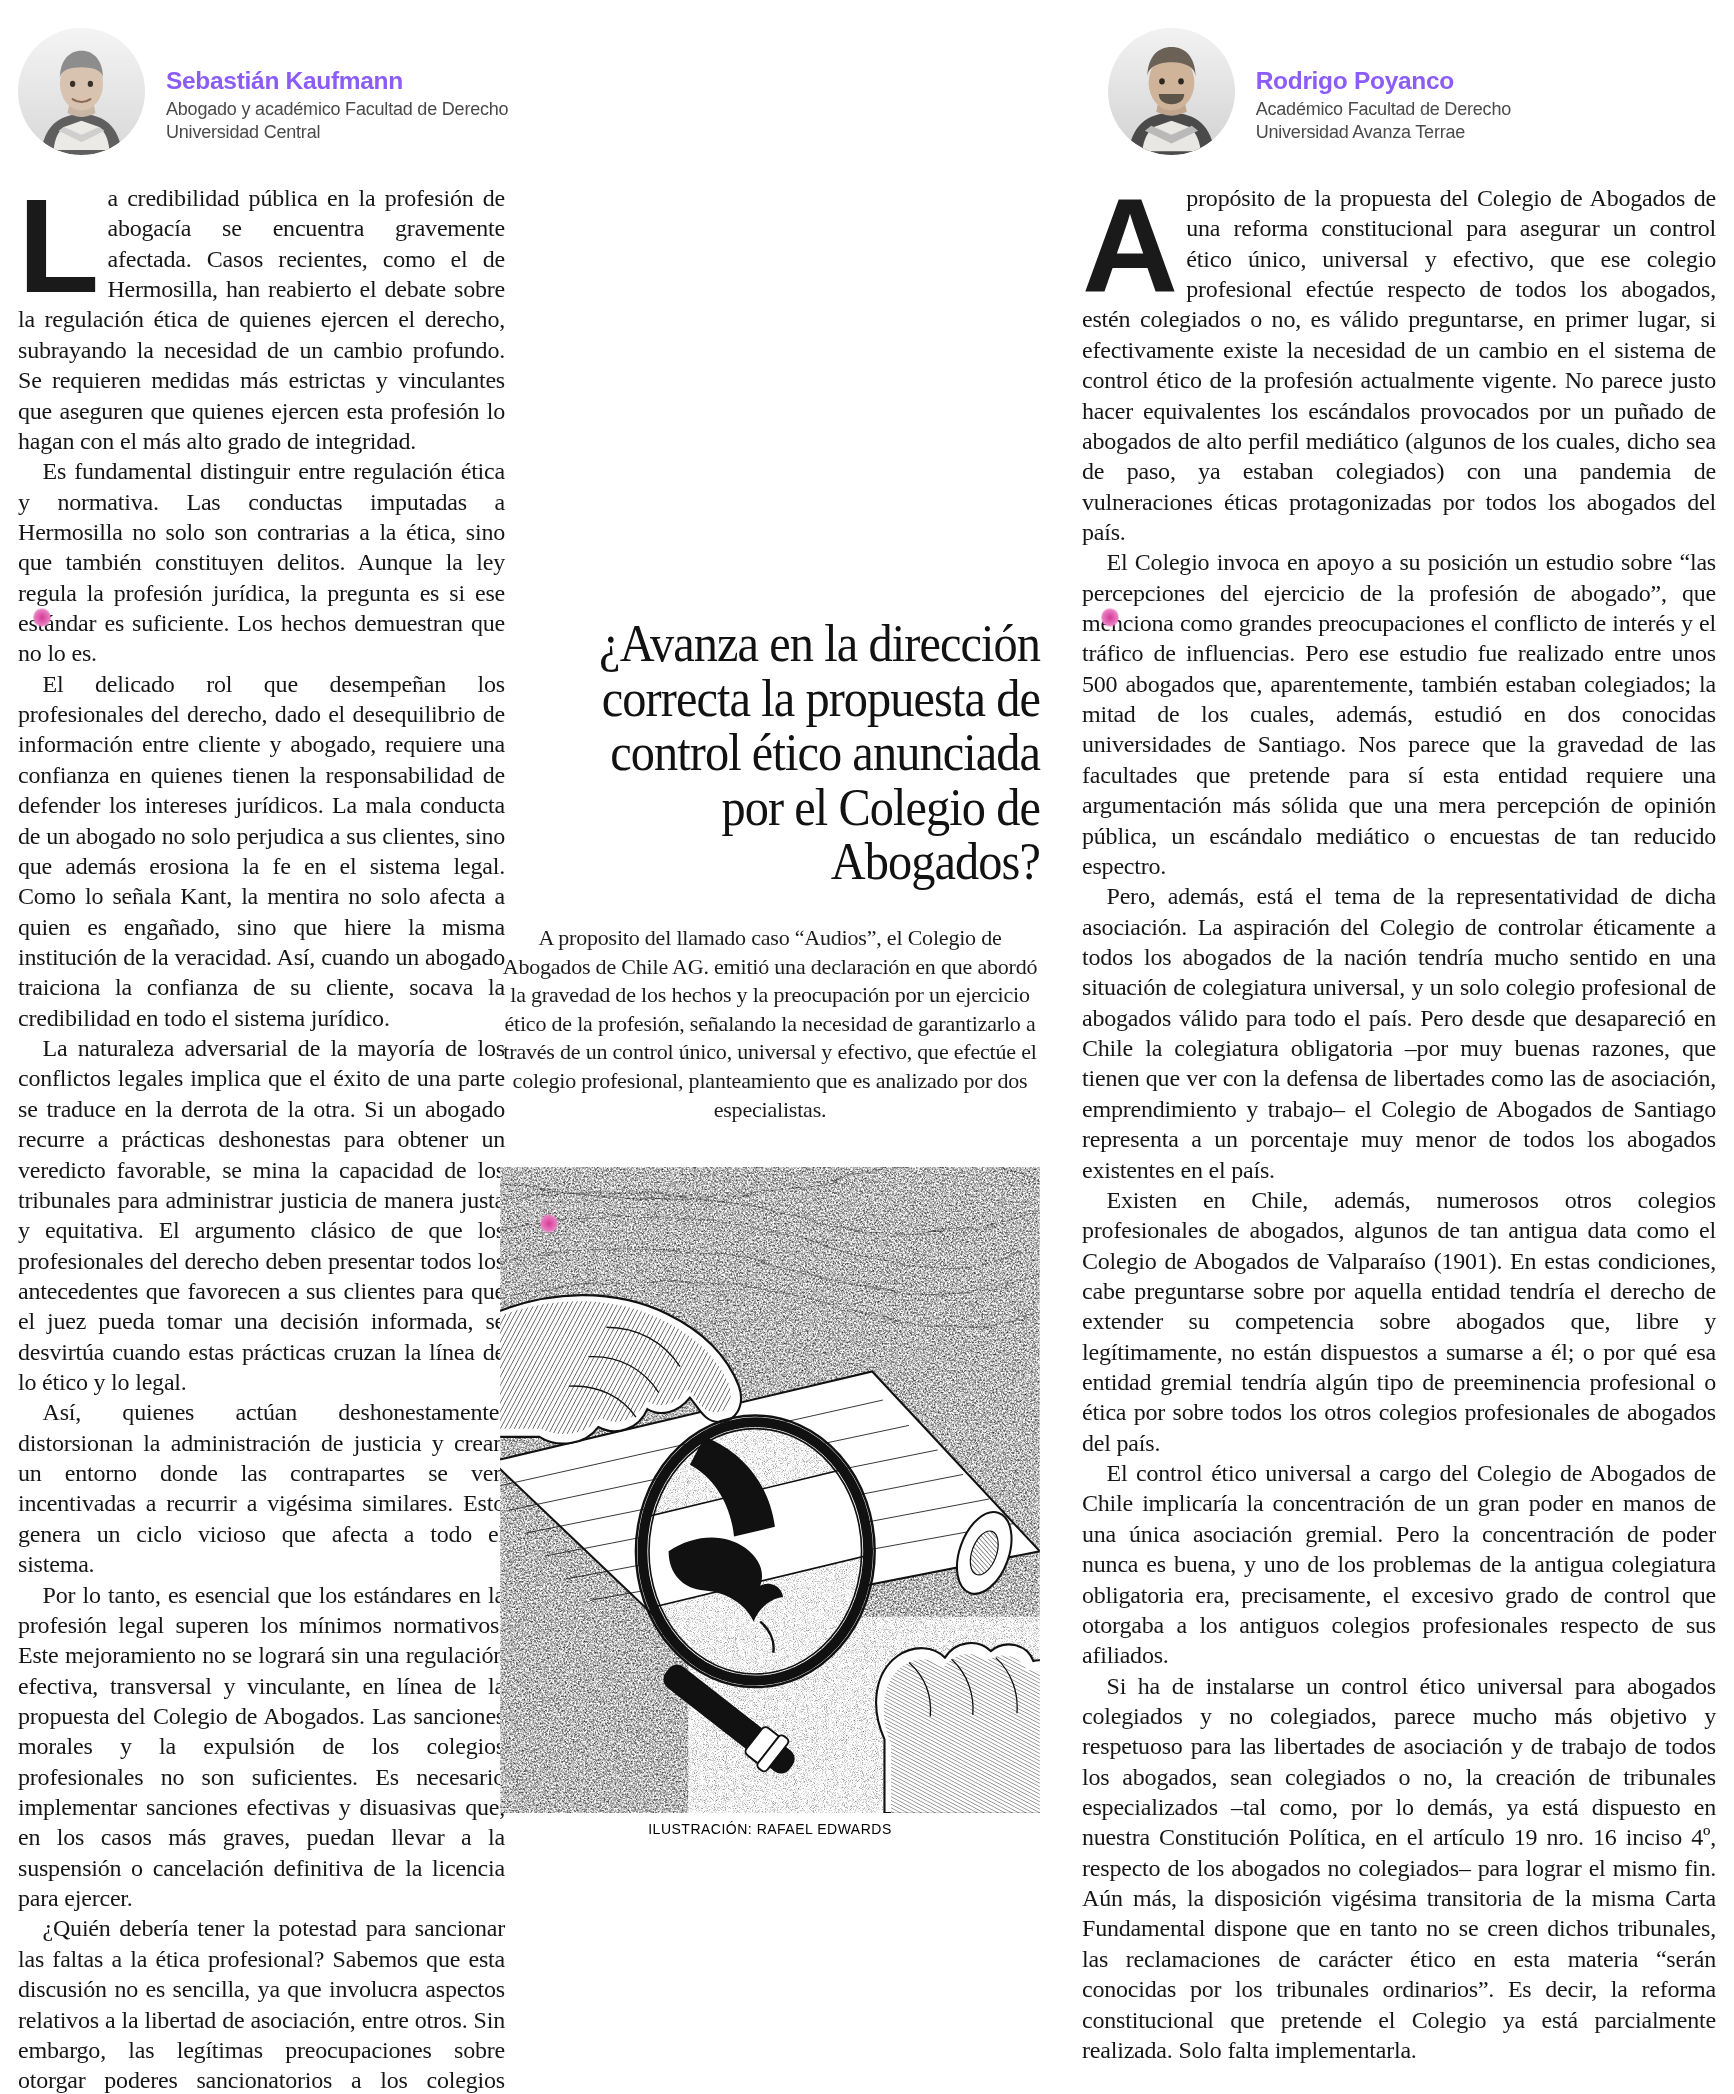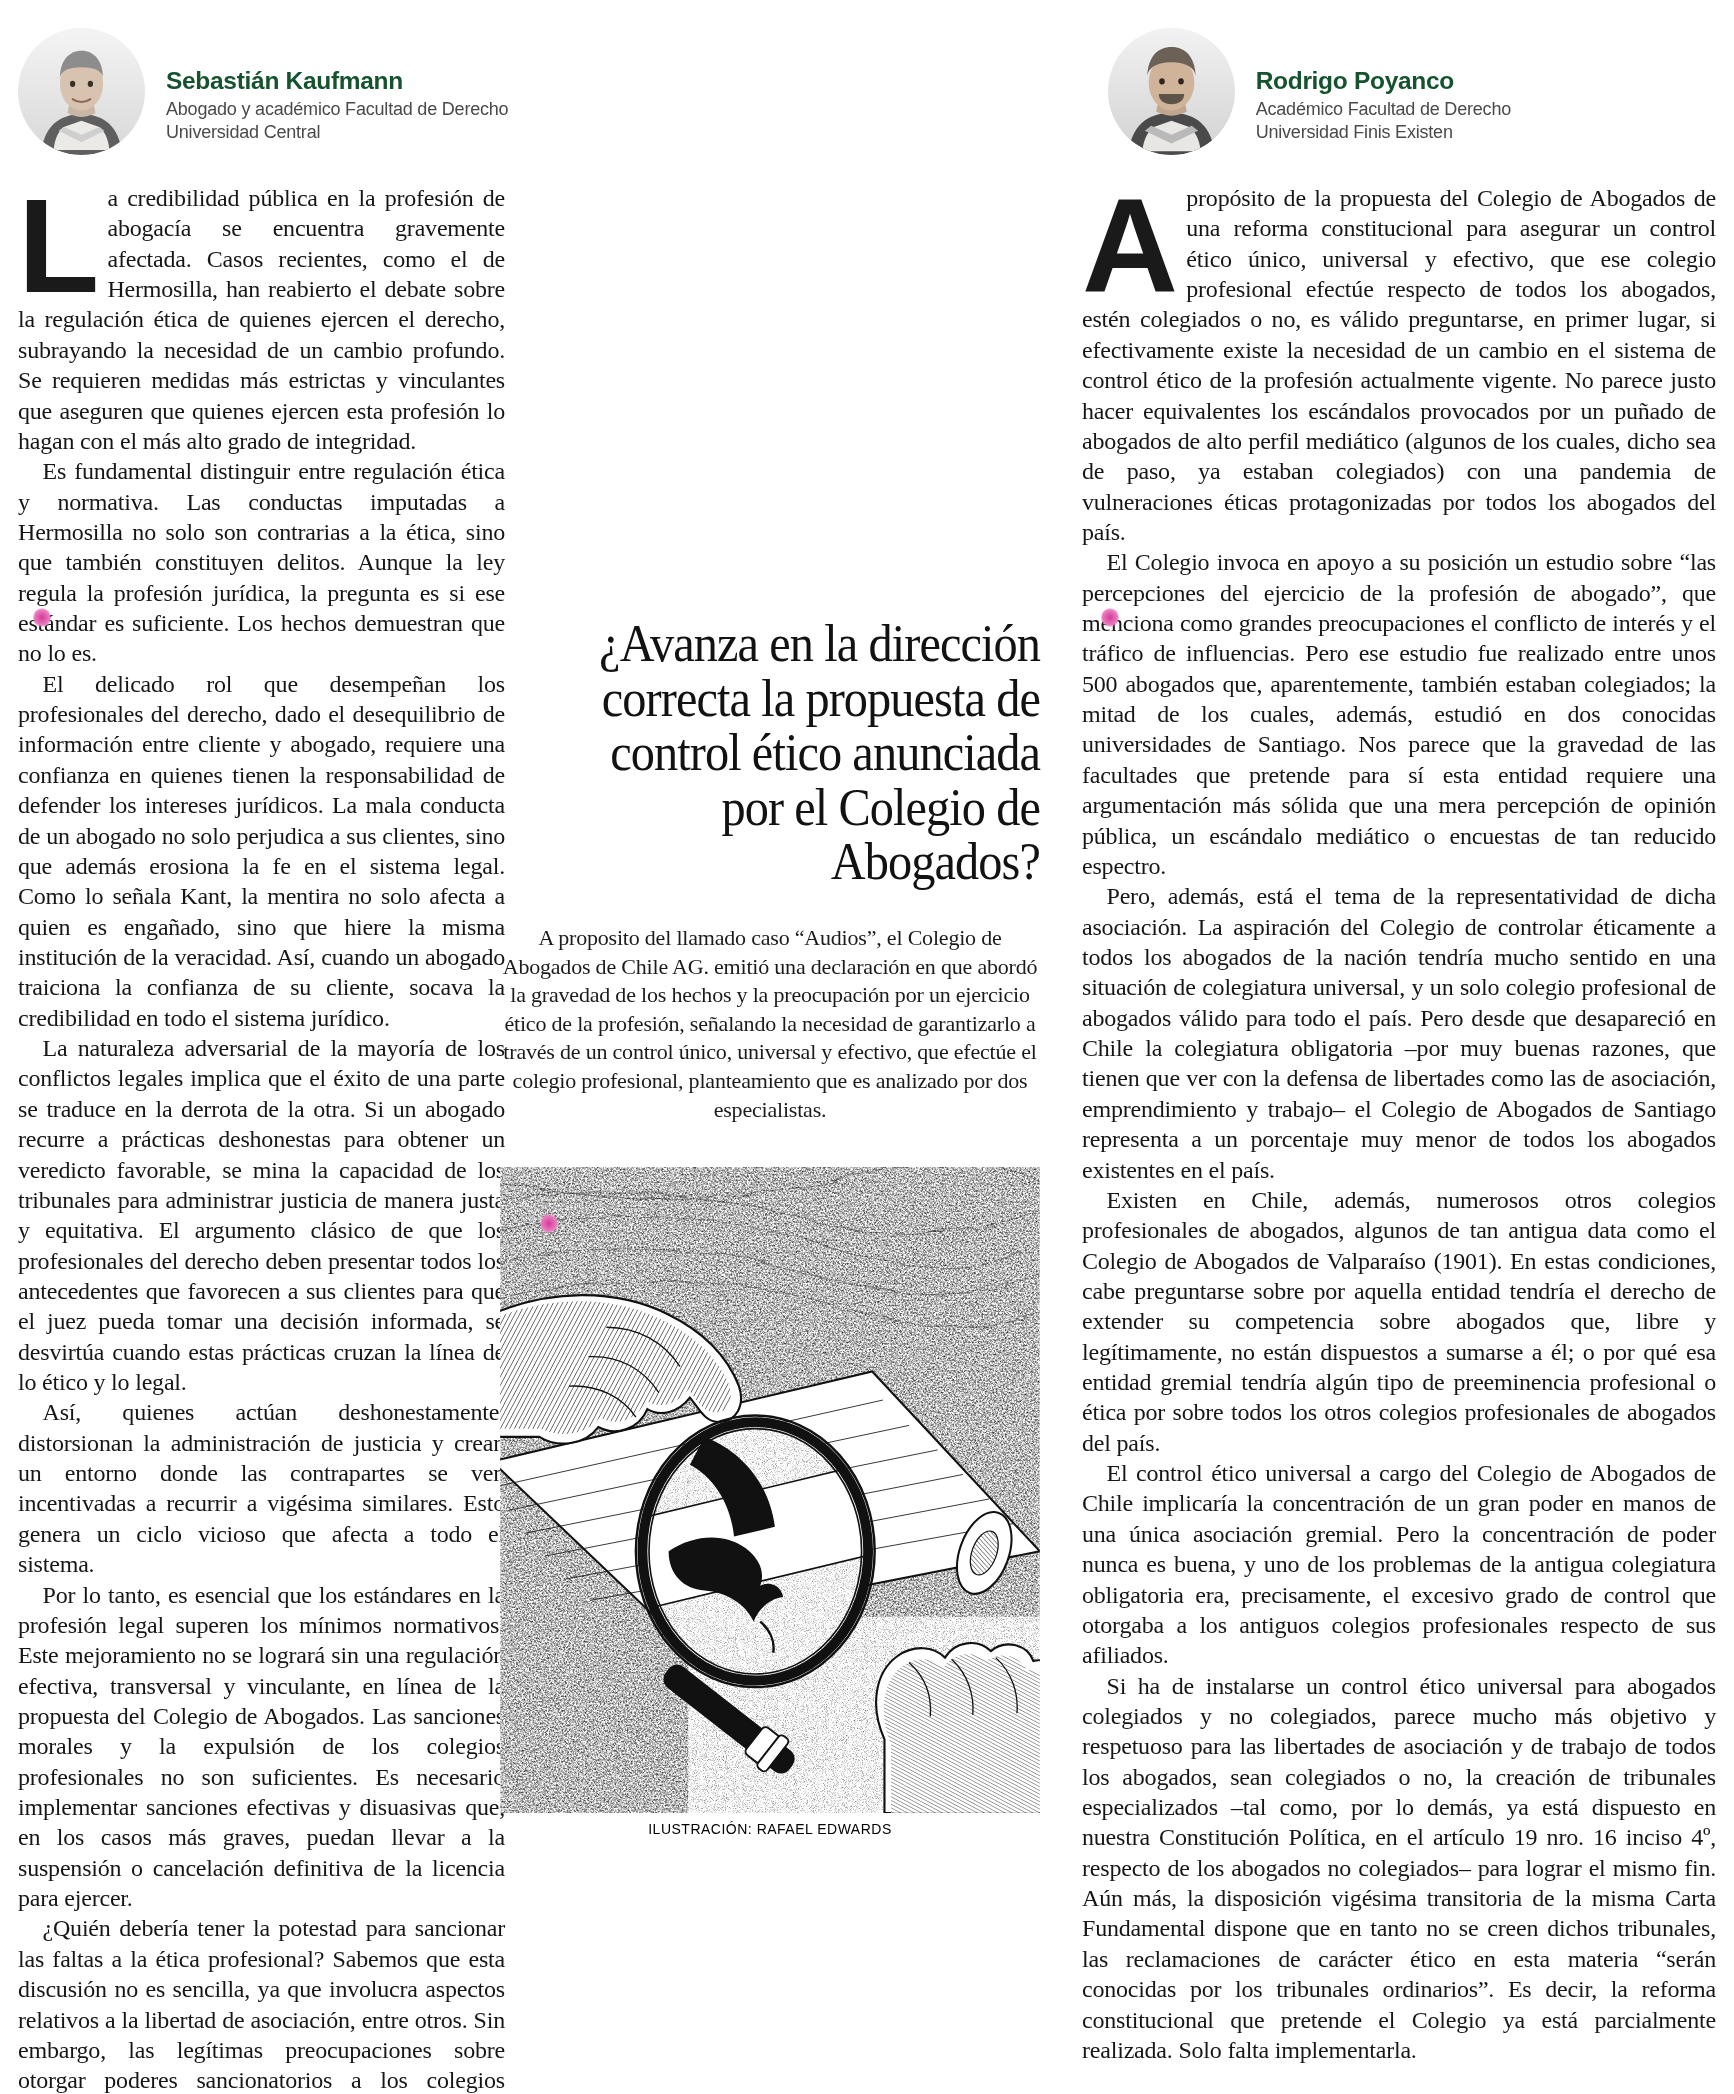--- a/index.html
+++ b/index.html
@@ -40,21 +40,21 @@
     background:#efefef;
     position:relative;
   }
   .avatar svg{ display:block; width:100%; height:100%; }
   .byline-text{ padding-top:39px; }
   .byline-name{
     font-family:"Liberation Sans", sans-serif;
     font-weight:bold;
     font-size:24.5px;
     letter-spacing:-0.3px;
-    color:#14532d;
+    color:#8b5cf6;
     line-height:1.18;
     margin:0 0 2.5px 0;
   }
   .byline-line{
     font-family:"Liberation Sans", sans-serif;
     font-size:18px;
     color:#4a4a4a;
     line-height:1.28;
     letter-spacing:-0.2px;
   }
@@ -237,21 +237,21 @@
             <path d="M40 52h20c0 5-4 8-10 8s-10-3-10-8z" fill="#5c5349"></path>
             <ellipse cx="42.5" cy="42" rx="2.2" ry="2.5" fill="#2f271f"></ellipse>
             <ellipse cx="57.5" cy="42" rx="2.2" ry="2.5" fill="#2f271f"></ellipse>
             <path d="M34 77l16 7 16-7 5 4-21 10-21-10z" fill="#b9b9b9"></path>
           </g>
         </svg>
       </div>
       <div class="byline-text">
         <div class="byline-name">Rodrigo Poyanco</div>
         <div class="byline-line">Académico Facultad de Derecho</div>
-        <div class="byline-line">Universidad Finis Existen</div>
+        <div class="byline-line">Universidad Avanza Terrae</div>
       </div>
     </div>
   </div>
 
 
   <div class="cols" style="height:1694px;">
 
     <div class="col" id="col-left">
       <div class="body-text">
         <div id="left-shape-holder">

